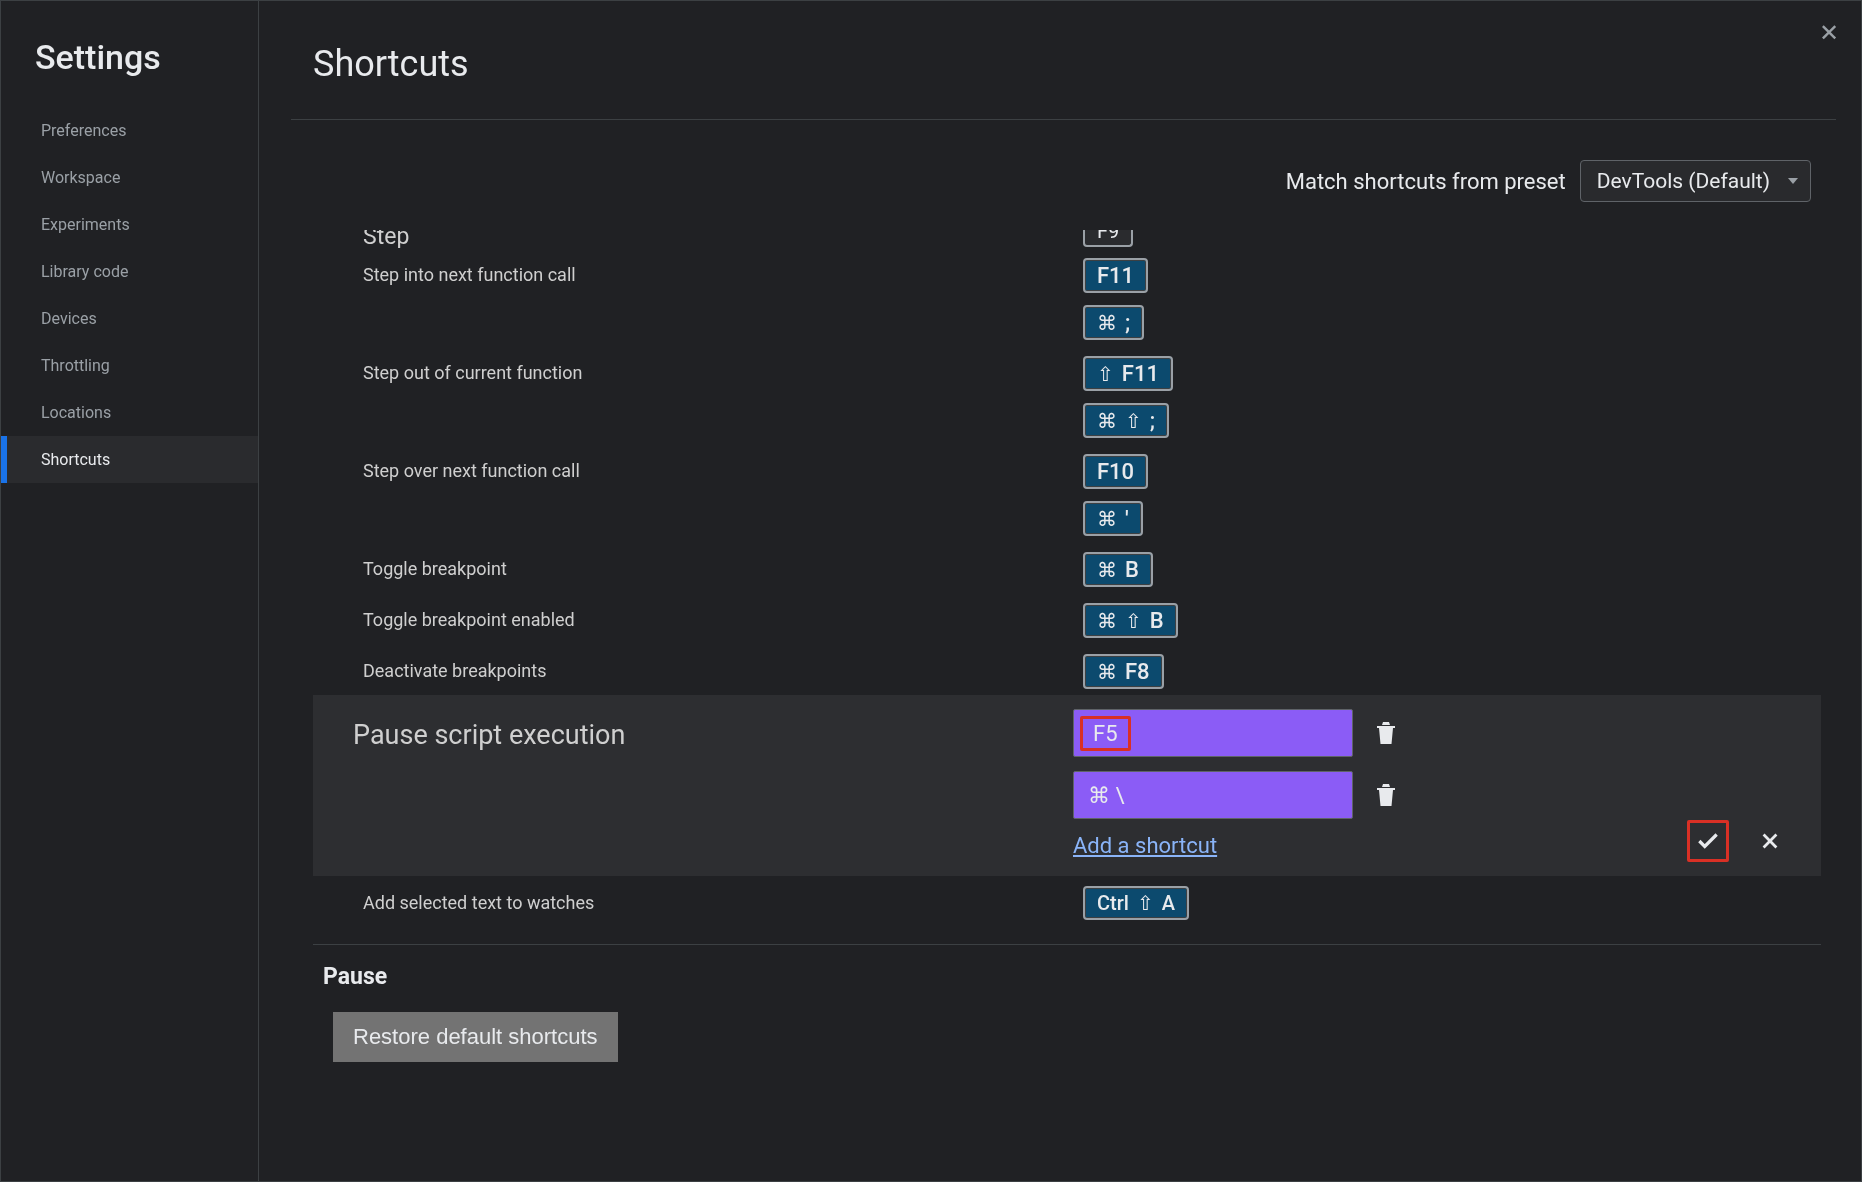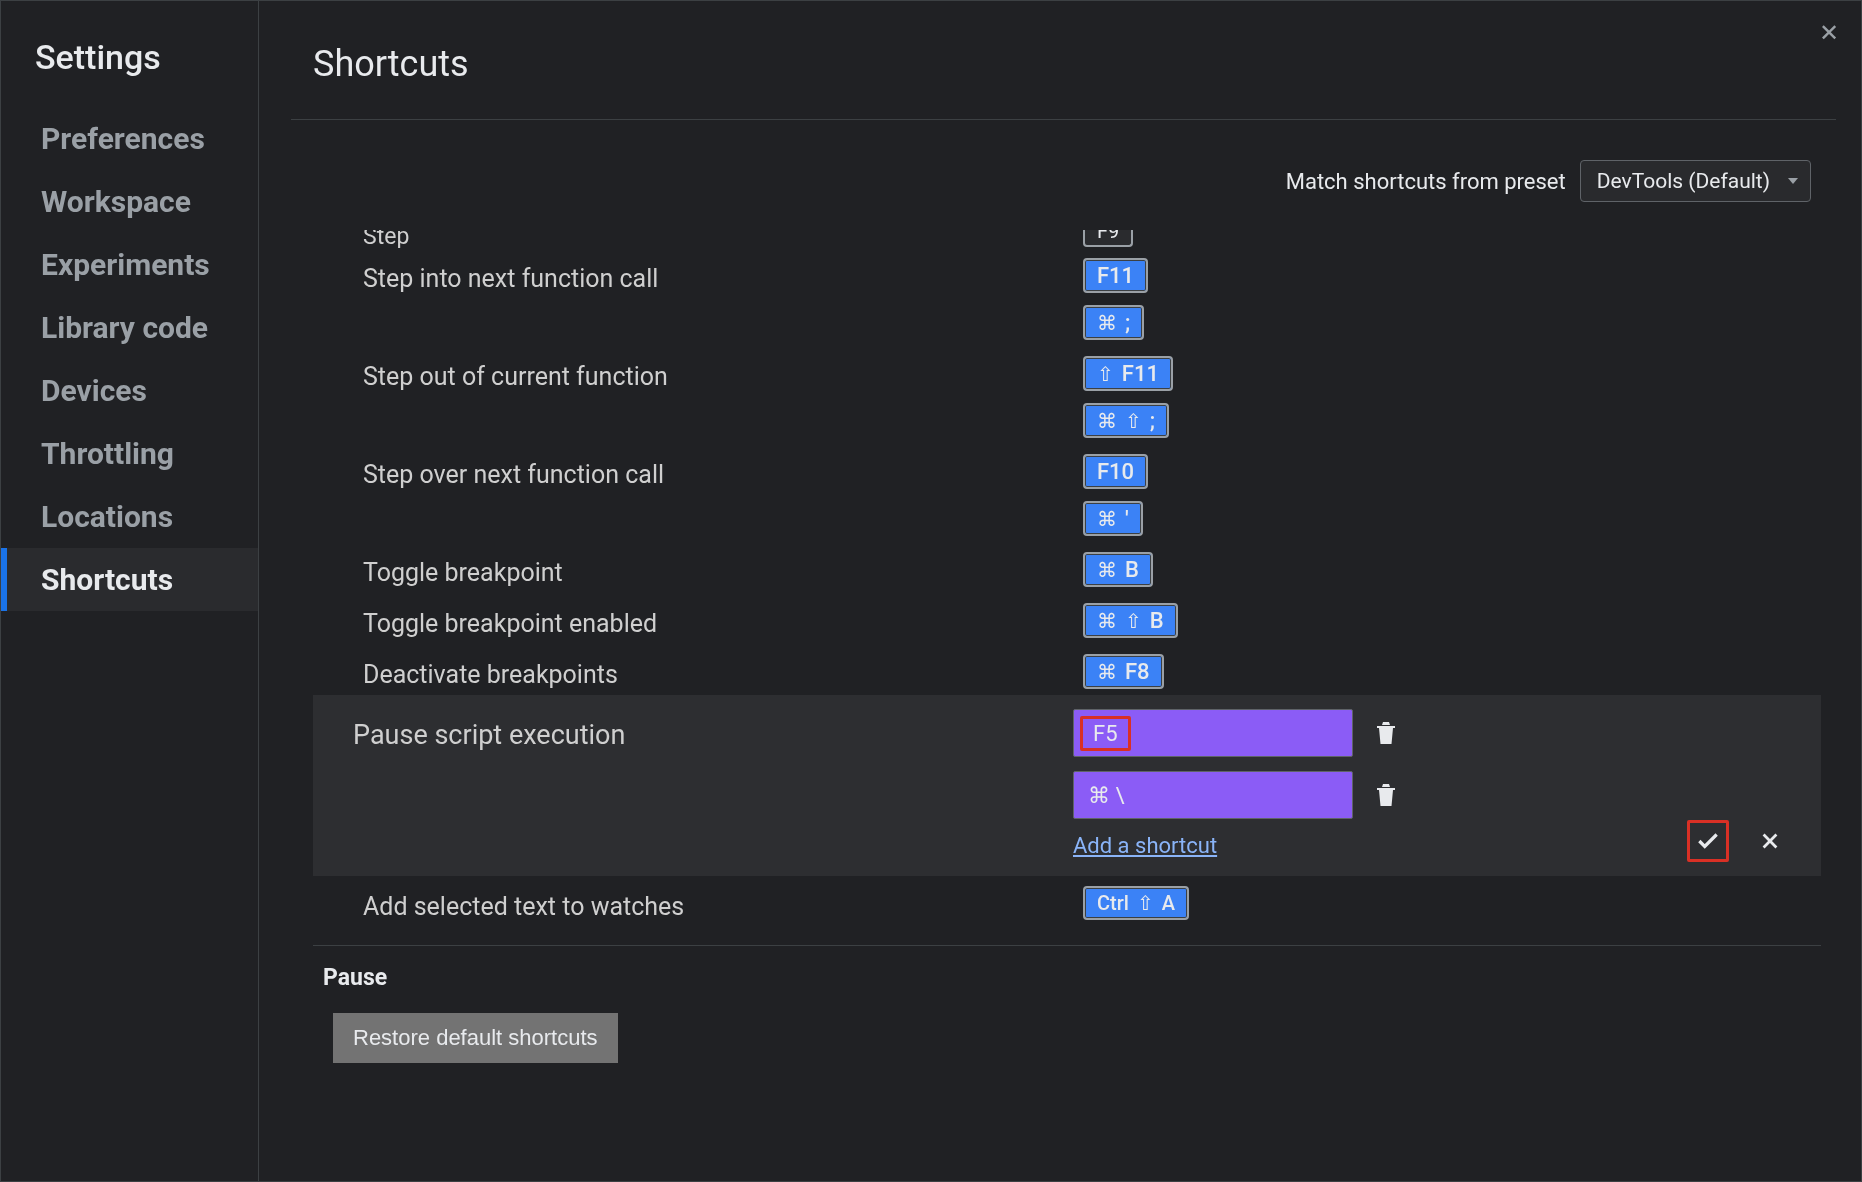--- a/index.html
+++ b/index.html
@@ -26,25 +26,24 @@
     padding-top: 28px;
   }
   .sidebar-title {
     font-size: 34px;
     font-weight: 500;
     color: #e8eaed;
     padding: 8px 34px 30px 34px;
   }
   .sidebar-item {
     padding: 14px 34px;
-    font-size: 30px;
+    font-size: 16px;
     color: #9aa0a6;
     cursor: pointer;
     border-left: 6px solid transparent;
-    font-weight: bold;
   }
   .sidebar-item.active {
     color: #e8eaed;
     background: #2a2b2e;
     border-left: 6px solid #1a73e8;
   }
   
   .main {
     flex: 1;
     position: relative;
@@ -108,37 +107,37 @@
   .scroll-area::-webkit-scrollbar-track { background: #202124; }
   .scroll-area::-webkit-scrollbar-thumb { background: #5f6368; }
   .row {
     display: flex;
     align-items: flex-start;
     padding: 6px 10px 6px 50px;
   }
   .row-label {
     width: 720px;
     flex-shrink: 0;
-    font-size: 25px;
+    font-size: 18px;
     color: #cfcfcf;
     padding-top: 10px;
   }
   .keycol {
     display: flex;
     flex-direction: column;
     gap: 12px;
     padding-top: 4px;
   }
   .keycap {
     display: inline-flex;
     align-items: center;
     gap: 8px;
     border: 2px solid #9aa0a6;
     border-radius: 4px;
-    background: #3b82f6;
+    background: #0c4a6e;
     color: #e8eaed;
     font-size: 22px;
     font-weight: 500;
     padding: 3px 12px;
     box-shadow: 0 0 0 1px #3c4043 inset;
     white-space: nowrap;
   }
   .keycap .glyph { font-size: 20px; }
   .keycap.ctrl { font-size: 20px; }
   .section-header {

